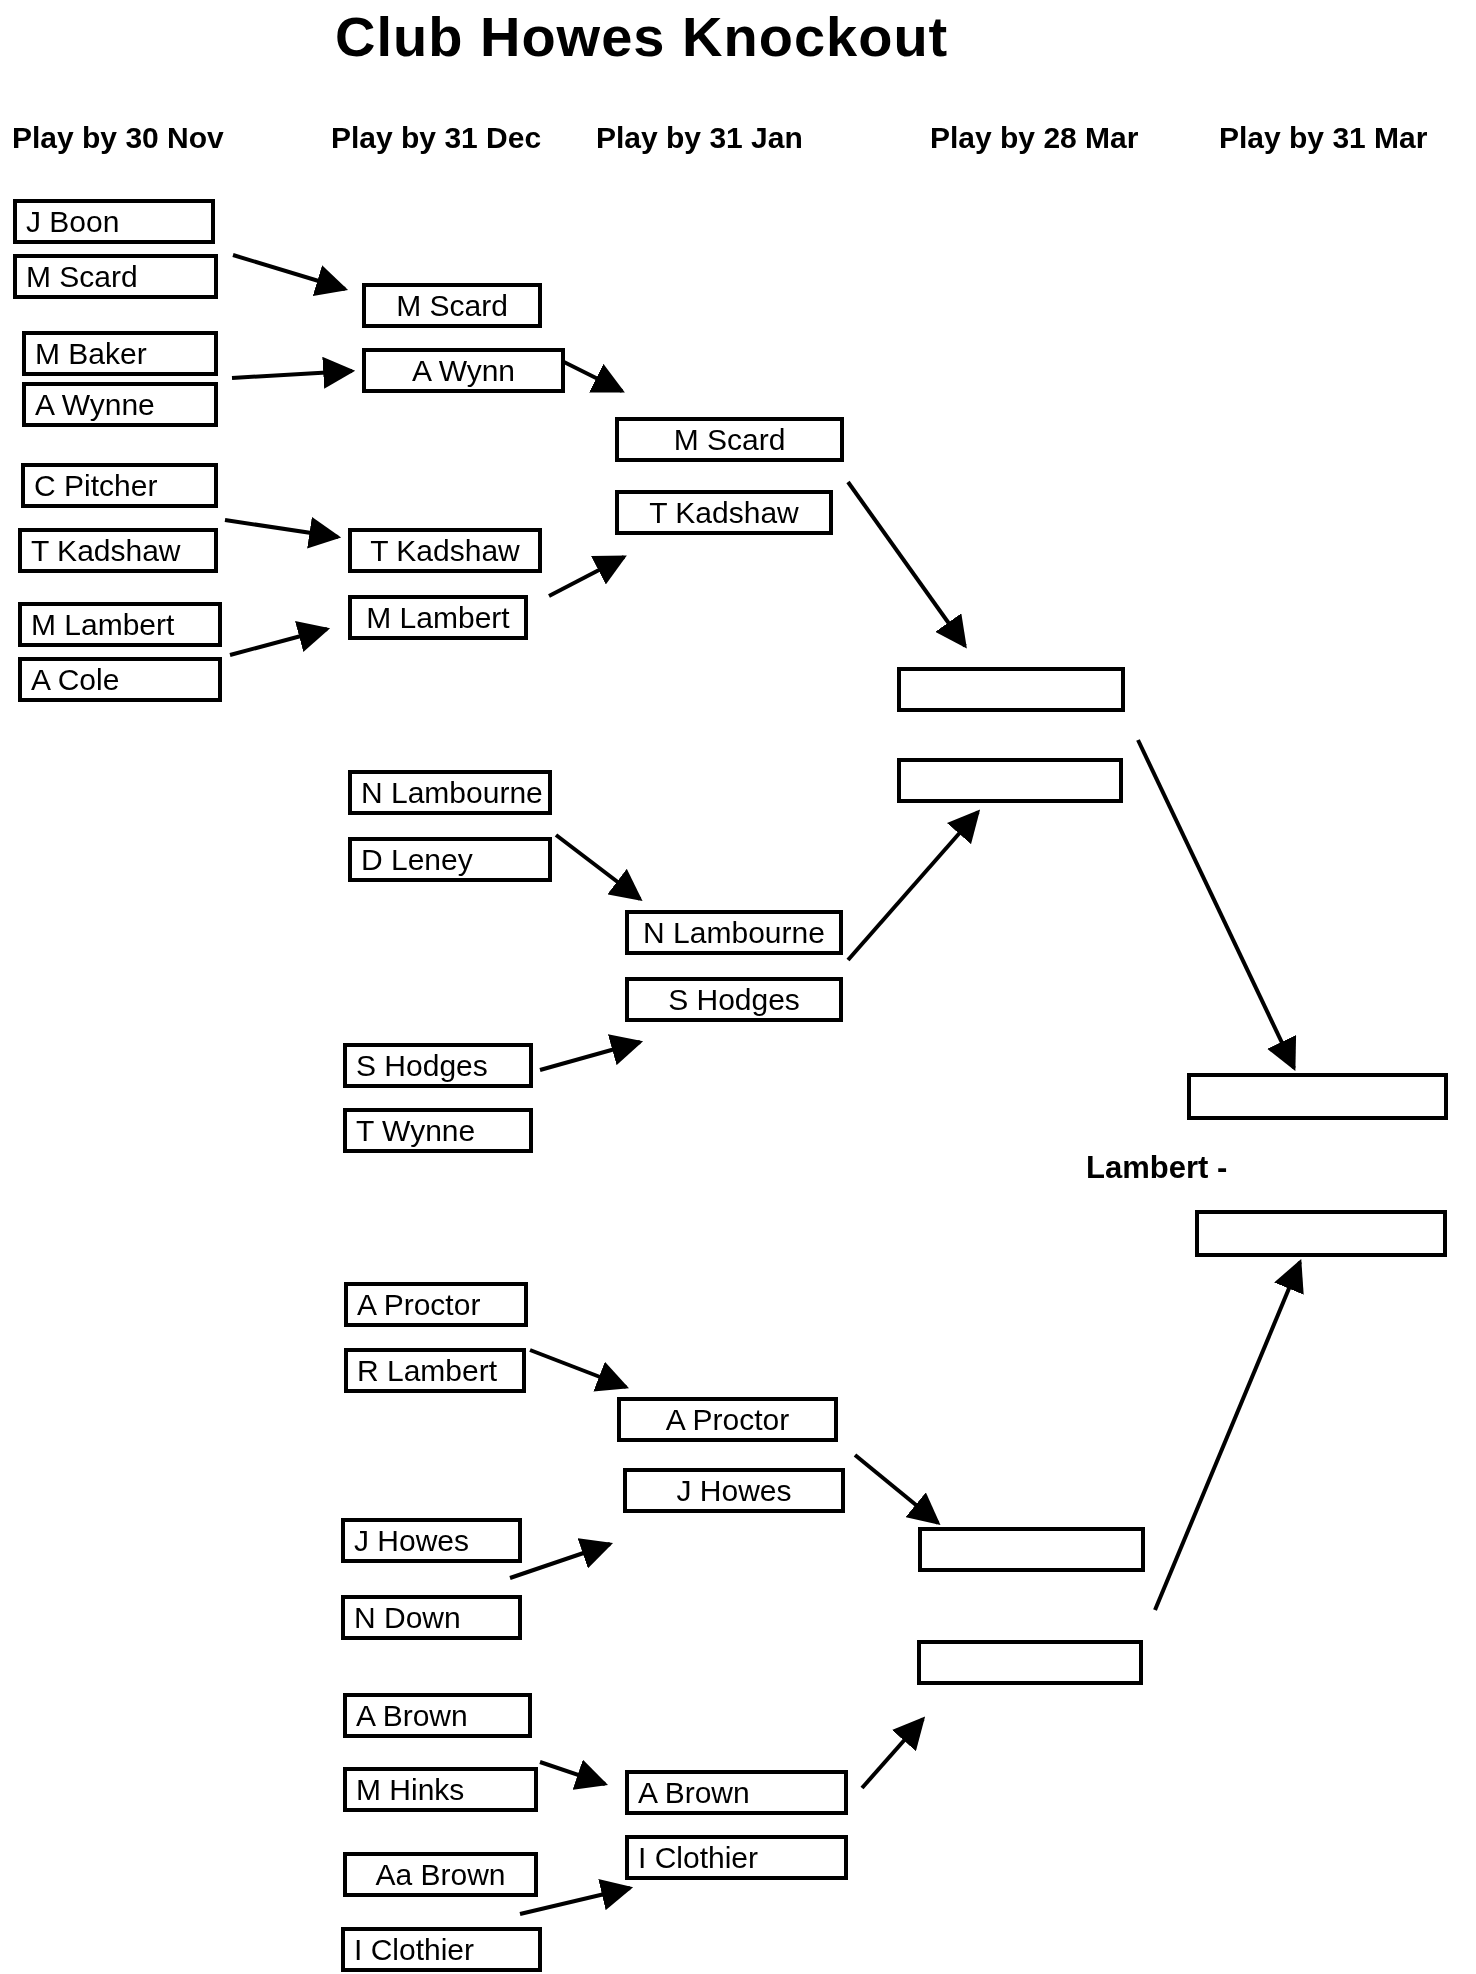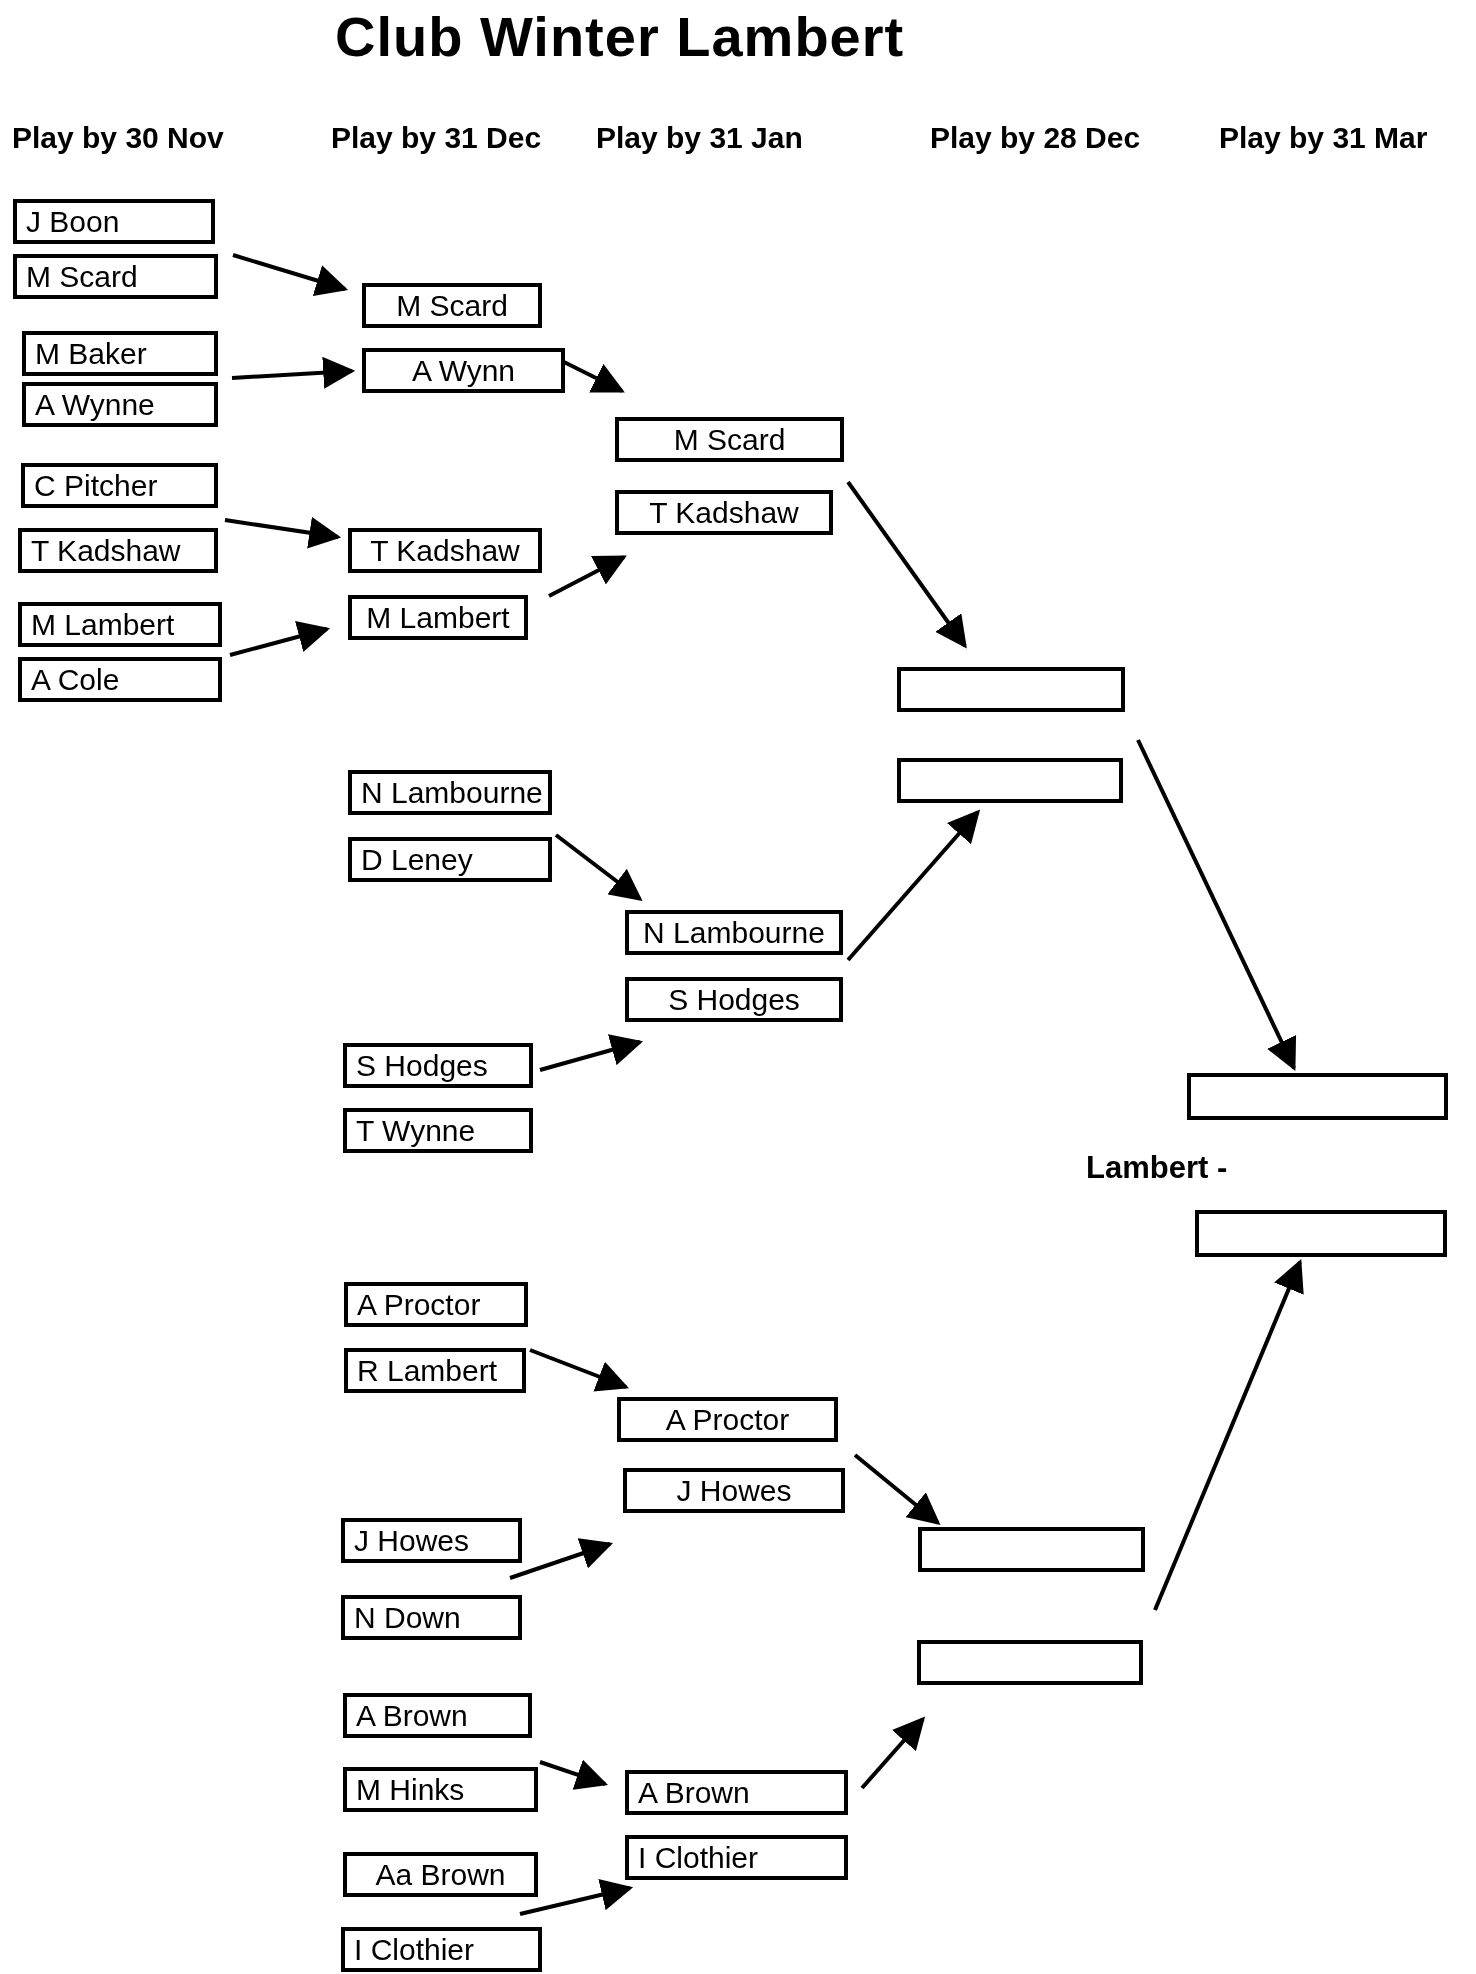--- a/index.html
+++ b/index.html
@@ -58,26 +58,26 @@
     pointer-events: none;
   }
   svg.connectors line { stroke: var(--ink, #000000); stroke-width: 4; }
   svg.connectors .head { fill: var(--ink, #000000); }
 </style>
 </head>
 <body>
 
 <div class="canvas">
 
-  <div class="title">Club Winter Lambert</div>
+  <div class="title">Club Howes Knockout</div>
 
   <div class="col-header" style="left:12px">Play by 30 Nov</div>
   <div class="col-header" style="left:331px">Play by 31 Dec</div>
   <div class="col-header" style="left:596px">Play by 31 Jan</div>
-  <div class="col-header" style="left:930px">Play by 28 Dec</div>
+  <div class="col-header" style="left:930px">Play by 28 Mar</div>
   <div class="col-header" style="left:1219px">Play by 31 Mar</div>
 
   <svg class="connectors" viewBox="0 0 1476 1974">
     <defs>
       <marker id="ah" viewBox="0 0 10 10" refX="9" refY="5" markerWidth="8" markerHeight="8" orient="auto">
         <path class="head" d="M0,0 L10,5 L0,10 z"></path>
       </marker>
     </defs>
     <line x1="233" y1="255" x2="345" y2="289" marker-end="url(#ah)"></line>
     <line x1="232" y1="378" x2="352" y2="371" marker-end="url(#ah)"></line>

